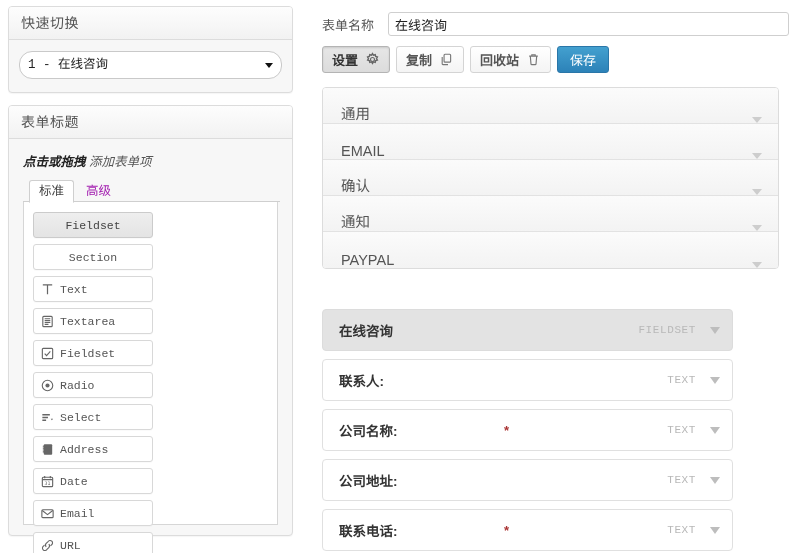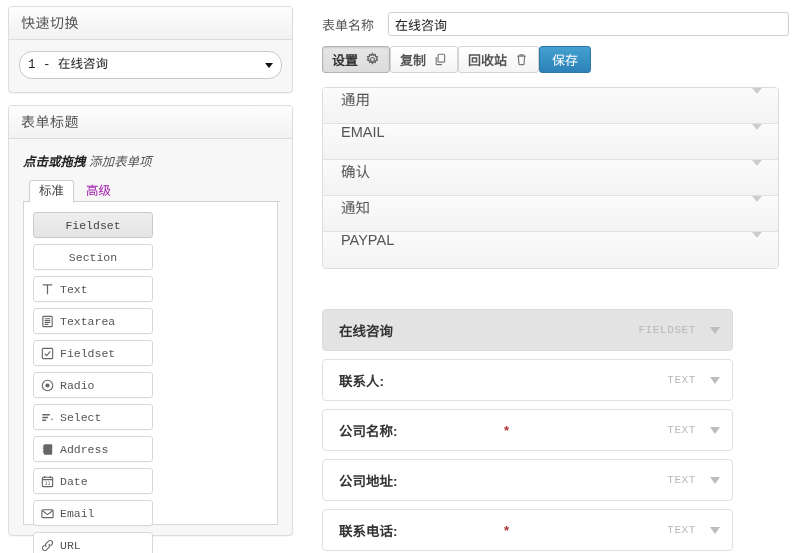--- a/index.html
+++ b/index.html
@@ -206,20 +206,21 @@
     color: #222;
     padding: 0 6px;
     font-family: "Liberation Sans","DejaVu Sans",sans-serif;
     outline: none;
   }
 
   #toolbar {
     display: flex;
     align-items: center;
     padding: 10px 0 0 12px;
+    gap: 6px;
   }
   .tb-btn {
     height: 27px;
     display: inline-flex;
     align-items: center;
     gap: 7px;
     padding: 0 9px;
     box-sizing: border-box;
     font-size: 13px;
     border-radius: 3px;
@@ -249,21 +250,21 @@
   #accordion-wrap {
     margin: 14px 26px 0 12px;
     border: 1px solid #dcdcdc;
     border-radius: 4px;
     background: #fff;
     overflow: hidden;
   }
   .acc-row {
     height: 36px;
     display: flex;
-    align-items: flex-start;
+    align-items: flex-end;
     padding: 0 16px 0 18px;
     background: linear-gradient(to bottom,#fbfbfb,#f3f3f3);
     border-bottom: 1px solid #e2e2e2;
     font-size: 14.5px;
     color: #555;
     cursor: pointer;
     box-sizing: border-box;
   }
   .acc-row:last-child { border-bottom: none; gap: 16px; }
   .acc-row .acc-label { flex: 1; }

